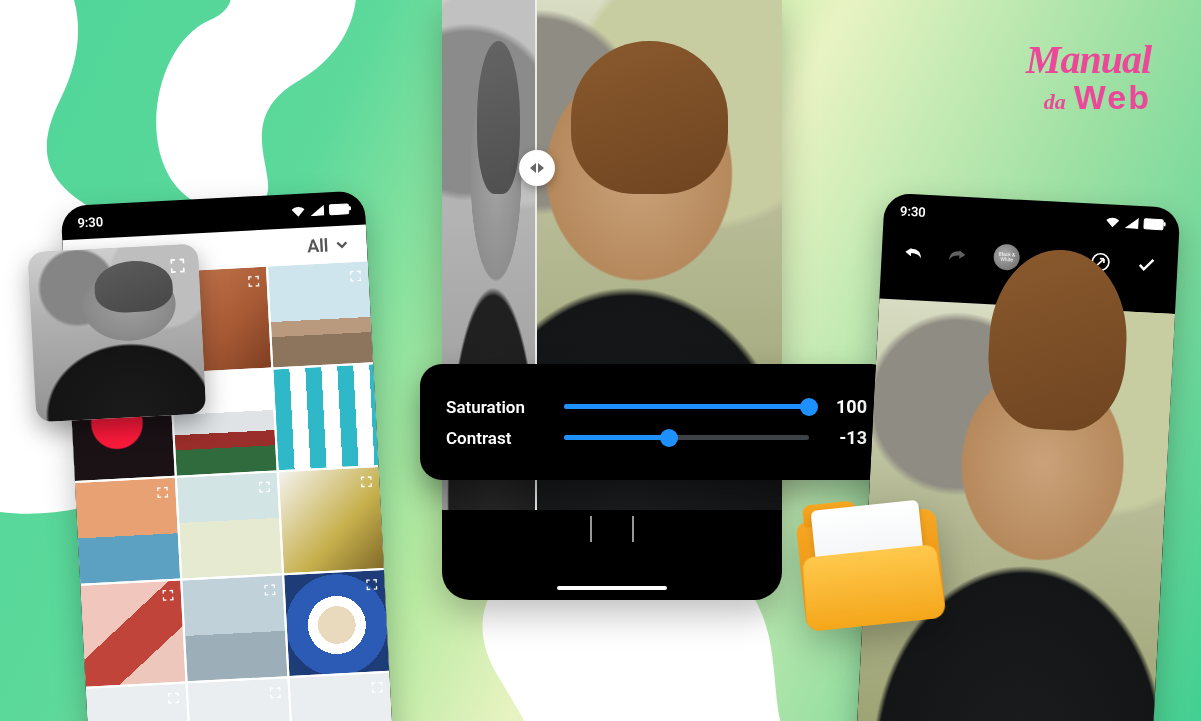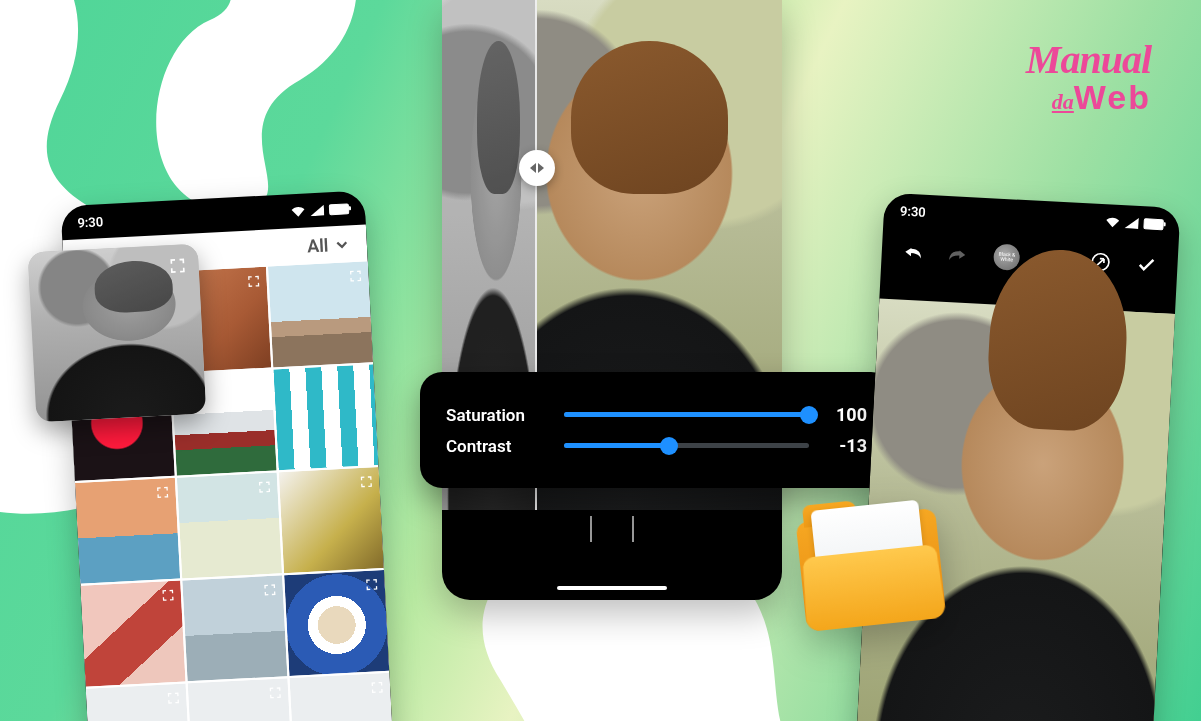--- a/index.html
+++ b/index.html
@@ -10,21 +10,21 @@
   }
   
   .swirl { position: absolute; }
   .swirl svg { width: 100%; height: 100%; display: block; }
   .swirl-tl { top: -120px; left: -200px; width: 650px; height: 780px; }
   .swirl-br { bottom: -160px; right: 240px; width: 520px; height: 520px; }
 
   
   .brand { position: absolute; top: 40px; right: 50px; color: #ec4899; text-align: right; line-height: .9; }
   .brand .l1 { font: italic 700 40px/1 Georgia, serif; letter-spacing: -1px; }
-  .brand .da { font: italic 600 22px/1 Georgia, serif; margin-right: 0; text-decoration: underline; }
+  .brand .da { font: italic 600 22px/1 Georgia, serif; margin-right: 8px; }
   .brand .l2 { font: 800 34px/1 "Segoe UI", Arial, sans-serif; letter-spacing: 2px; }
 
   
   .phone {
     position: absolute; background: #000; border-radius: 26px;
     box-shadow: 0 12px 30px rgba(0,0,0,.25);
     overflow: hidden; color: #fff;
   }
   .status-bar {
     height: 34px; display: flex; align-items: center; justify-content: space-between;
@@ -76,21 +76,21 @@
   }
   .compare-handle .tri { width: 0; height: 0; border-top: 5px solid transparent; border-bottom: 5px solid transparent; }
   .compare-handle .tri.l { border-right: 6px solid #666; }
   .compare-handle .tri.r { border-left: 6px solid #666; }
   .editor-bottom { height: 55px; background: #000; display: flex; align-items: flex-start; justify-content: center; gap: 40px; padding-top: 6px; }
   .editor-bottom .line { position: absolute; bottom: 10px; left: 50%; transform: translateX(-50%); width: 110px; height: 4px; background: #fff; border-radius: 3px; }
   .editor-bottom .vbar { width: 2px; height: 26px; background: rgba(255,255,255,.6); }
 
   
   .panel {
-    position: absolute; top: 372px; left: 420px; width: 473px;
+    position: absolute; top: 364px; left: 420px; width: 473px;
     background: #000; border-radius: 22px; color: #fff; padding: 22px 26px;
     box-shadow: 0 14px 30px rgba(0,0,0,.35);
   }
   .panel .row { display: flex; align-items: center; gap: 16px; margin: 10px 0; }
   .panel .row .lab { width: 102px; font-size: 17px; font-weight: 600; }
   .panel .row .val { width: 42px; text-align: right; font-size: 18px; font-weight: 700; }
   .track { flex: 1; height: 5px; background: #3d4247; border-radius: 3px; position: relative; }
   .track .fill { position: absolute; top: 0; left: 0; height: 100%; background: #1e90ff; border-radius: 3px; }
   .track .knob { position: absolute; top: 50%; transform: translate(-50%,-50%); width: 18px; height: 18px; background: #1e90ff; border-radius: 50%; }
 

